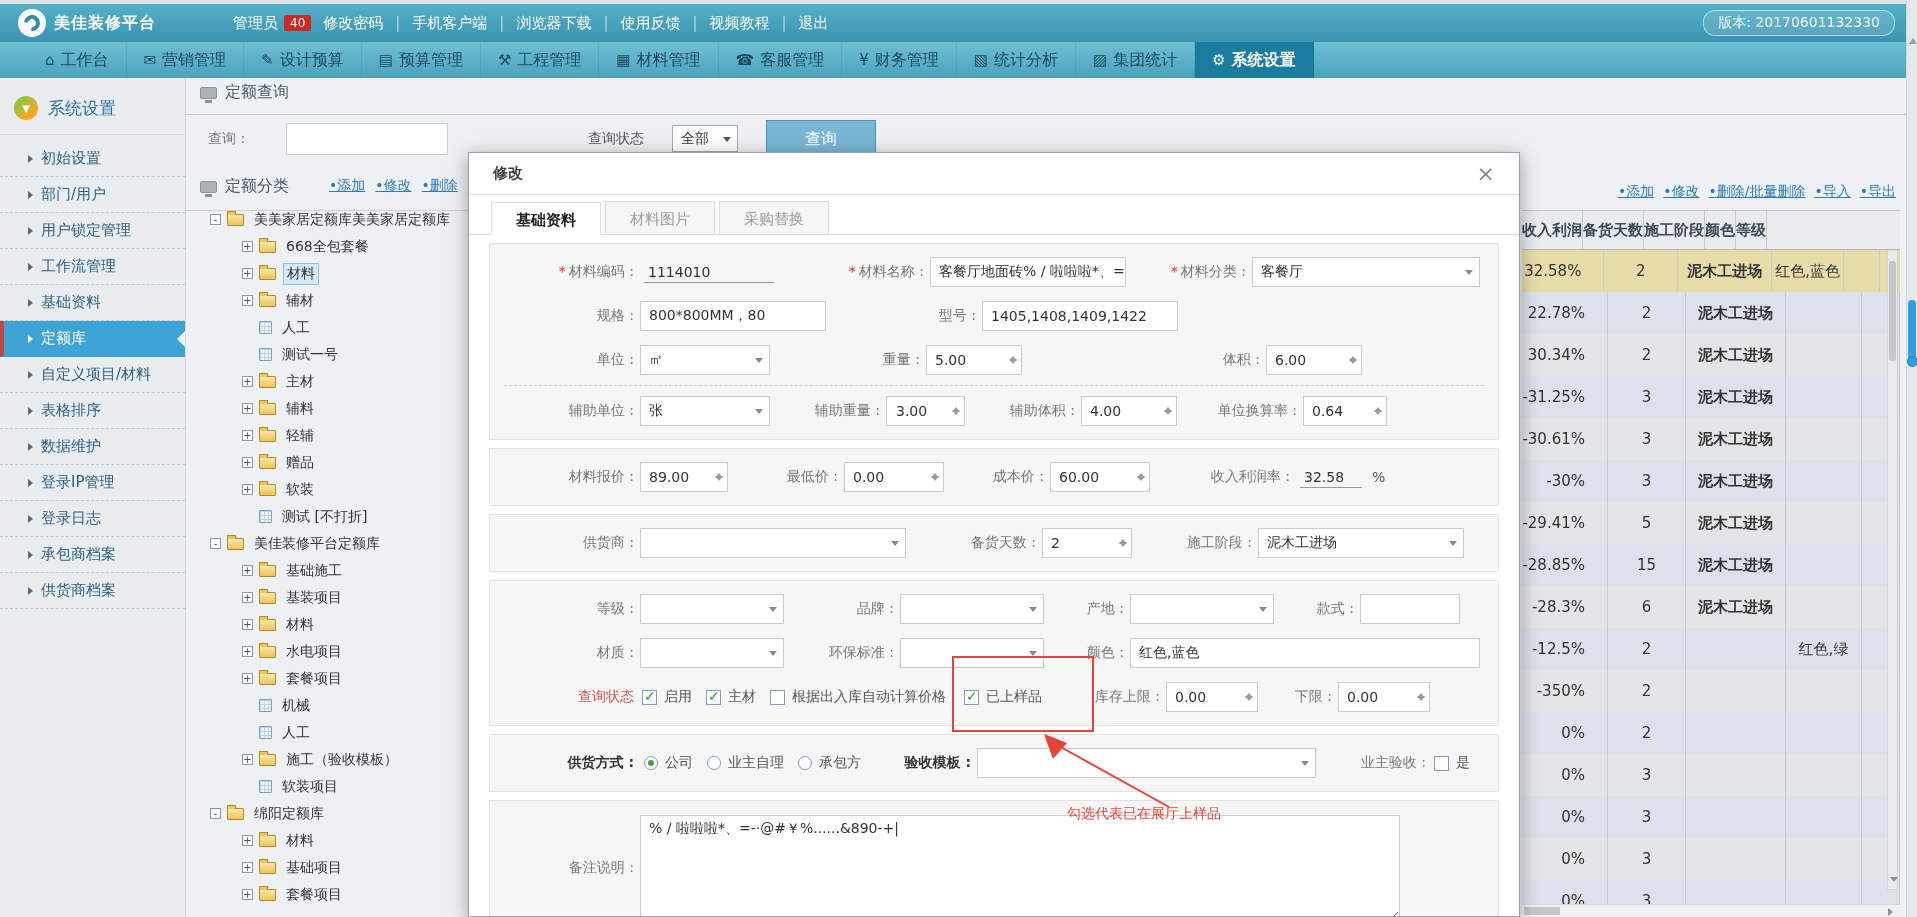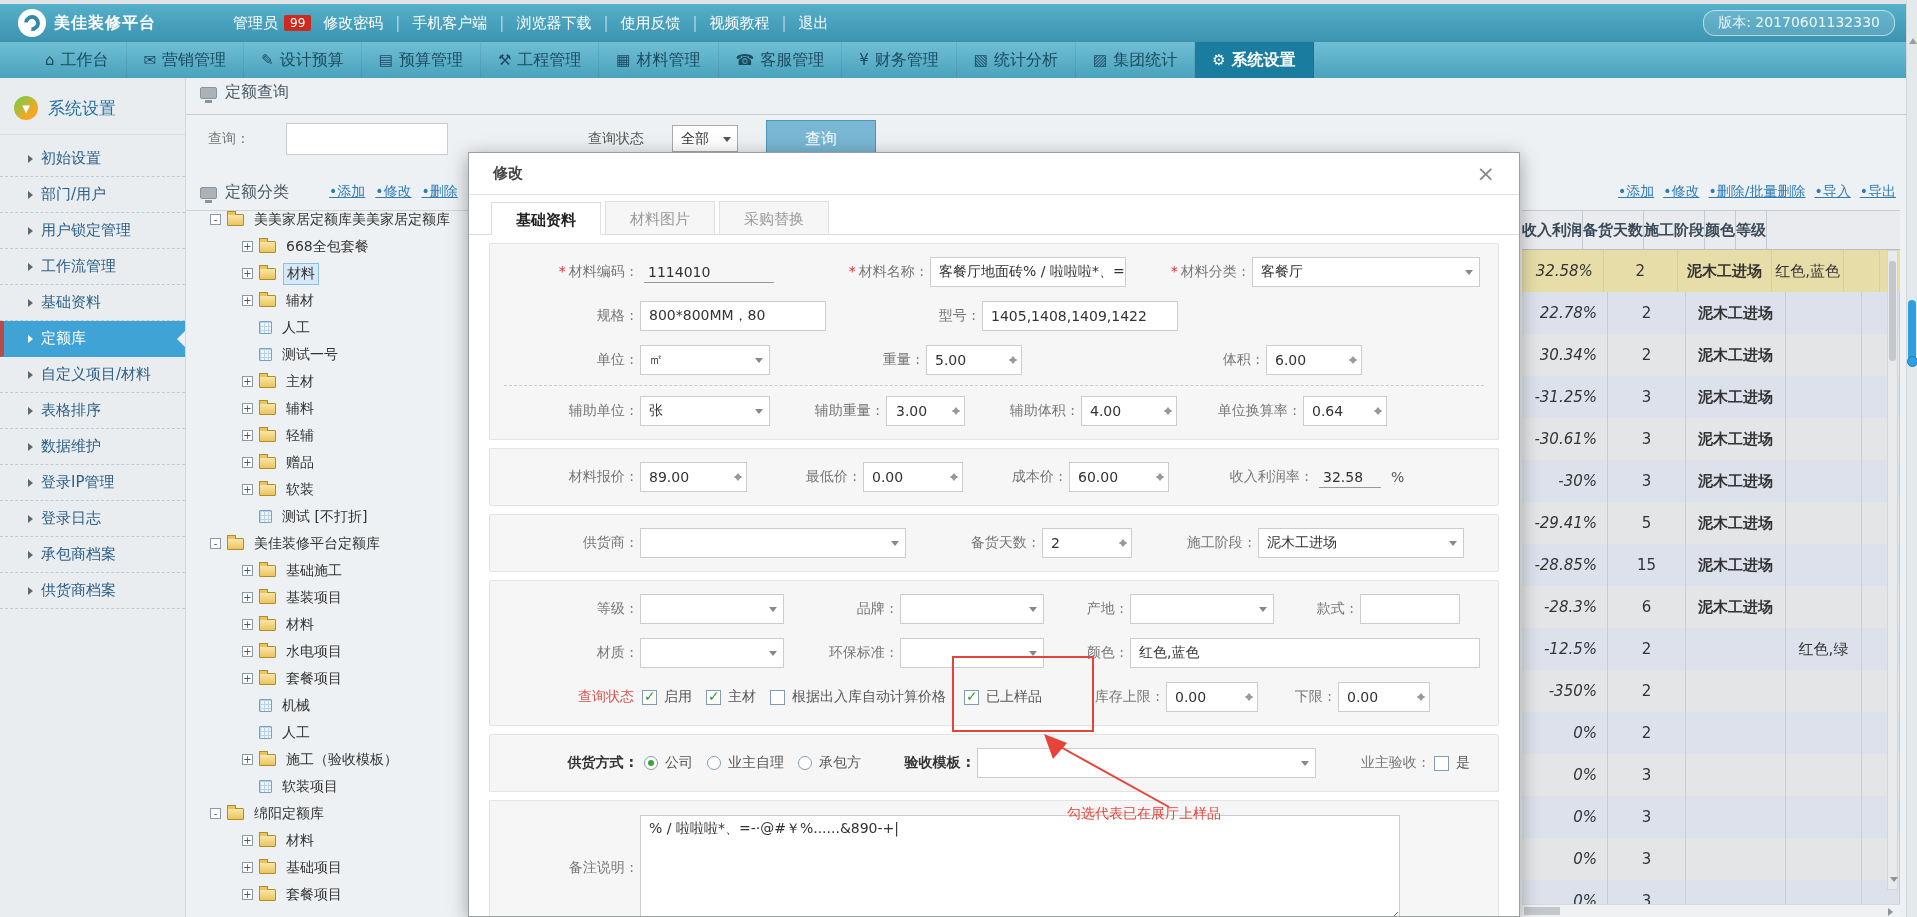--- a/index.html
+++ b/index.html
@@ -59,21 +59,21 @@
   .qp-line{position:absolute;left:0;top:36px;width:100%;height:1px;background:#c9ced3;}
   .search-row{position:absolute;left:0;top:40px;width:100%;height:44px;}
   .search-label{position:absolute;left:22px;top:12px;color:#777;}
   .search-input{position:absolute;left:100px;top:5px;width:162px;height:32px;background:#fff;border:1px solid #ccc;}
   .status-label{position:absolute;left:402px;top:12px;color:#555;}
   .status-select{position:absolute;left:486px;top:7px;width:66px;height:27px;background:#fff;border:1px solid #aaa;
     display:flex;align-items:center;padding-left:8px;color:#333;}
   .status-select .sarr{position:absolute;right:6px;top:11px;border:4px solid transparent;border-top:5px solid #555;}
   .query-btn{position:absolute;left:580px;top:2px;width:110px;height:38px;background:#79b7d4;border:1px solid #4a97ba;
     color:#fff;font-size:16px;display:flex;align-items:center;justify-content:center;cursor:pointer;}
-  .cat-header{position:absolute;left:14px;top:104px;width:440px;display:flex;align-items:flex-end;}
+  .cat-header{position:absolute;left:14px;top:98px;width:440px;display:flex;align-items:flex-end;}
   .cat-links{margin-left:40px;padding-bottom:2px;white-space:nowrap;}
   .blue-link{color:#2f7cb5;text-decoration:underline;margin-right:10px;font-size:14px;cursor:pointer;white-space:nowrap;}
   .cat-line{position:absolute;left:0;top:132px;width:1130px;height:1px;background:#cfd4d8;}
 
   
   .tree{position:absolute;left:186px;top:206px;width:300px;bottom:0;overflow:hidden;}
   .tnode{height:27px;display:flex;align-items:center;padding-left:24px;white-space:nowrap;cursor:pointer;}
   .tnode.lvl1{padding-left:56px;}
   .texp{width:11px;height:11px;border:1px solid #8a9aa6;background:#fff;font-size:10px;line-height:9px;text-align:center;
     color:#555;margin-right:6px;flex:none;}
@@ -93,21 +93,21 @@
   .rt-links{height:24px;display:flex;justify-content:flex-end;align-items:center;padding-right:4px;}
   .rt-links .blue-link{margin-right:0;margin-left:9px;}
   .thead{display:flex;height:40px;background:#e9ebee;border-top:1px solid #c6cad1;border-bottom:1px solid #b8bcc4;margin-top:6px;}
   .th{display:flex;align-items:center;justify-content:center;font-weight:bold;font-size:15px;color:#3a4a58;
     border-right:1px solid #c6cad1;overflow:hidden;}
   .trow{display:flex;height:42px;}
   .trow:nth-child(even){background:#dce1eb;}
   .trow:nth-child(odd){background:#e4e5e7;}
   .trow.sel{background:#e7dda8;}
   .td{display:flex;align-items:center;border-right:1px solid #c9cdd2;font-size:15px;color:#333;overflow:hidden;}
-  .c1{width:86px;justify-content:flex-end;padding-right:10px;font-style:italic;}
+  .c1{width:86px;justify-content:flex-end;padding-right:22px;}
   .c2{width:78px;justify-content:center;}
   .c3{width:100px;justify-content:center;font-weight:bold;}
   .c4{width:76px;justify-content:center;}
   .c5{width:38px;justify-content:center;}
   
   .tbl-vscroll{position:absolute;right:2px;top:70px;width:11px;height:640px;background:#e8eaec;border:1px solid #d4d7da;}
   .tbl-vthumb{position:absolute;left:1px;top:10px;width:7px;height:100px;background:#c4c7cb;border-radius:3px;}
   .tbl-varr{position:absolute;left:2px;bottom:3px;border:4px solid transparent;border-top:5px solid #8d9298;}
   .tbl-hscroll{position:absolute;left:0;bottom:0;width:378px;height:13px;background:#eff1f2;border-top:1px solid #d8dadd;}
   .tbl-hthumb{position:absolute;left:2px;top:2px;width:36px;height:8px;background:#c4c7cb;}
@@ -167,21 +167,21 @@
 
 <div class="topbar">
   <div class="logo-wrap">
     <div class="logo-circle">
         <div class="logo-swirl"></div>
       </div>
     <div class="logo-text">美佳装修平台</div>
   </div>
   <div class="user-area">
     <span class="user-label">管理员</span>
-    <span class="badge">99</span>
+    <span class="badge">40</span>
     <span class="tlinks">
 
     <span class="tlink">修改密码</span>
         <span class="tlink">手机客户端</span>
         <span class="tlink">浏览器下载</span>
         <span class="tlink">使用反馈</span>
         <span class="tlink">视频教程</span>
         <span class="tlink">退出</span>
       </span>
   </div>
@@ -741,21 +741,21 @@
             <span>0.64</span>
             <span class="sp up"></span>
             <span class="sp dn"></span>
           </span>
       </div>
     </div>
 
     <div class="sect">
       <div class="fr">
         <span class="lb w130">材料报价 :</span>
-        <span class="inp spin" style="width:107px;">
+        <span class="inp spin" style="width:88px;">
             <span>89.00</span>
             <span class="sp up"></span>
             <span class="sp dn"></span>
           </span>
         <span class="lb w110">最低价 :</span>
         <span class="inp spin" style="width:100px;">
             <span>0.00</span>
             <span class="sp up"></span>
             <span class="sp dn"></span>
           </span>

